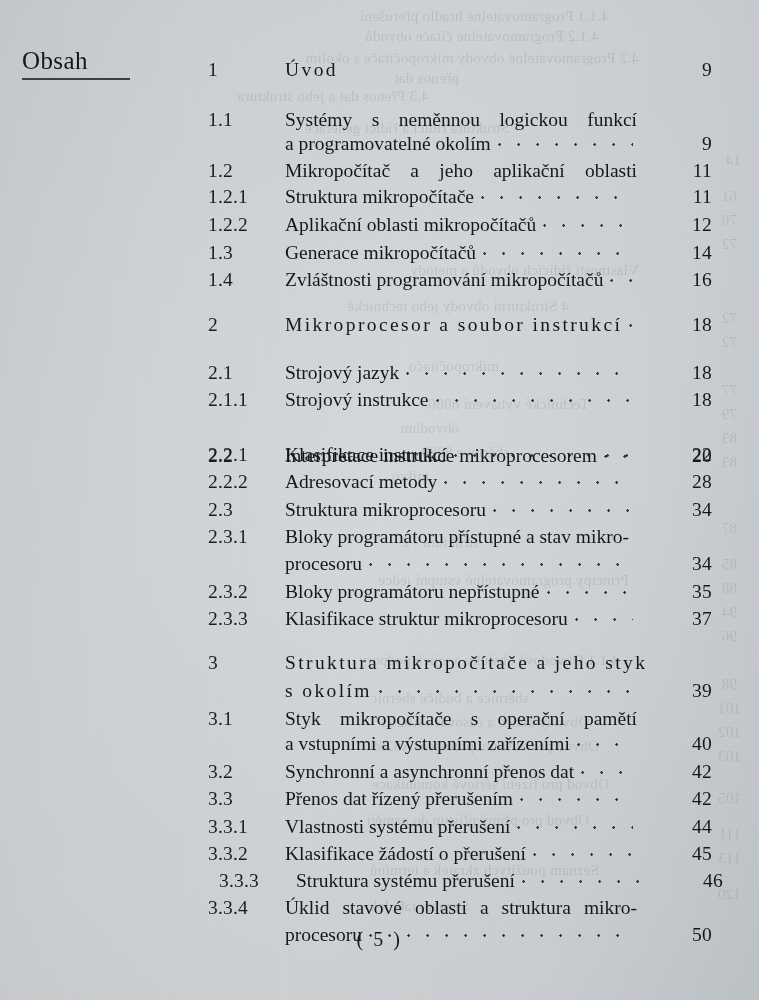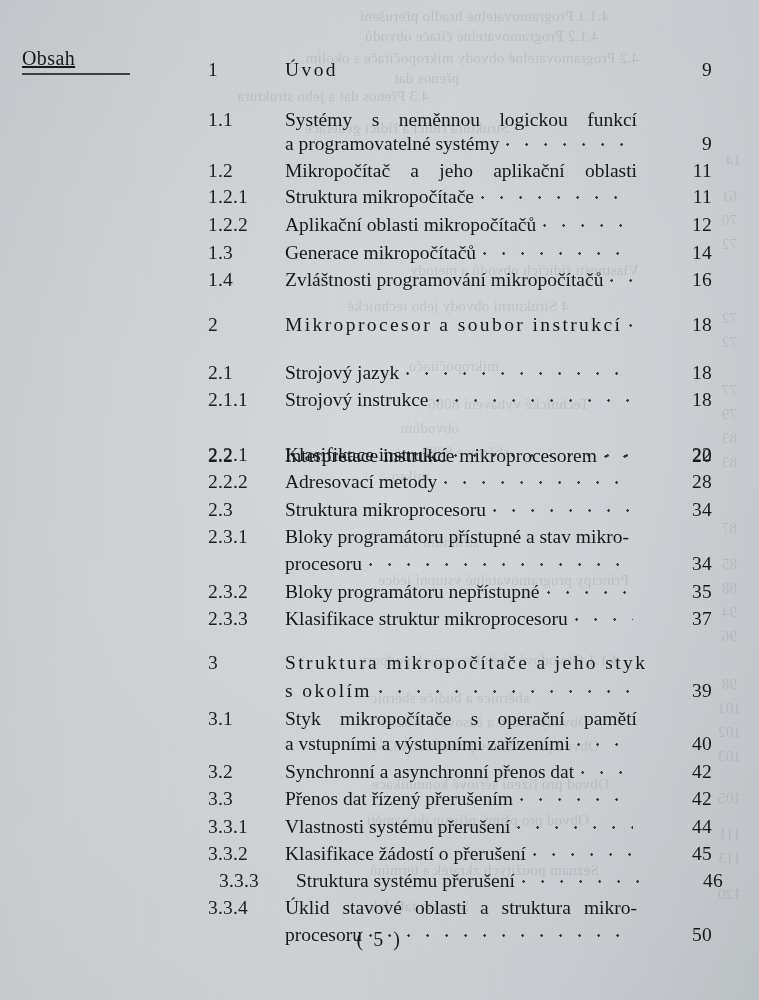--- a/index.html
+++ b/index.html
@@ -56,25 +56,24 @@
   
   .page {
     position: absolute;
     inset: 0;
   }
 
   .obsah {
     position: absolute;
     left: 22px;
     top: 48px;
-    font-size: 20px;
+    font-size: 25px;
     letter-spacing: .4px;
     line-height: 1;
     color: #15181a;
-    text-decoration: underline;
   }
   .obsah .rule {
     display: block;
     width: 108px;
     height: 1.5px;
     background: #23272a;
     margin-top: 5px;
     opacity: .85;
   }
 
@@ -239,21 +238,21 @@
         <div class="pg">9</div>
       </div>
       <div class="row" style="top: 105px; text-decoration: underline;">
         <div class="num">1.1</div>
         <div class="ttl just"><span class="txt">Systémy s neměnnou logickou funkcí</span></div>
         <div class="pg"></div>
       </div>
       <div class="row" style="top: 129px;">
         <div class="num"></div>
         <div class="ttl">
-          <span class="txt">a programovatelné systémy</span>
+          <span class="txt">a programovatelné okolím</span>
           <span class="lead"></span>
         </div>
         <div class="pg">9</div>
       </div>
       <div class="row" style="top: 156px;">
         <div class="num">1.2</div>
         <div class="ttl just"><span class="txt">Mikropočítač a jeho aplikační oblasti</span></div>
         <div class="pg">11</div>
       </div>
       <div class="row" style="top: 182px;">

